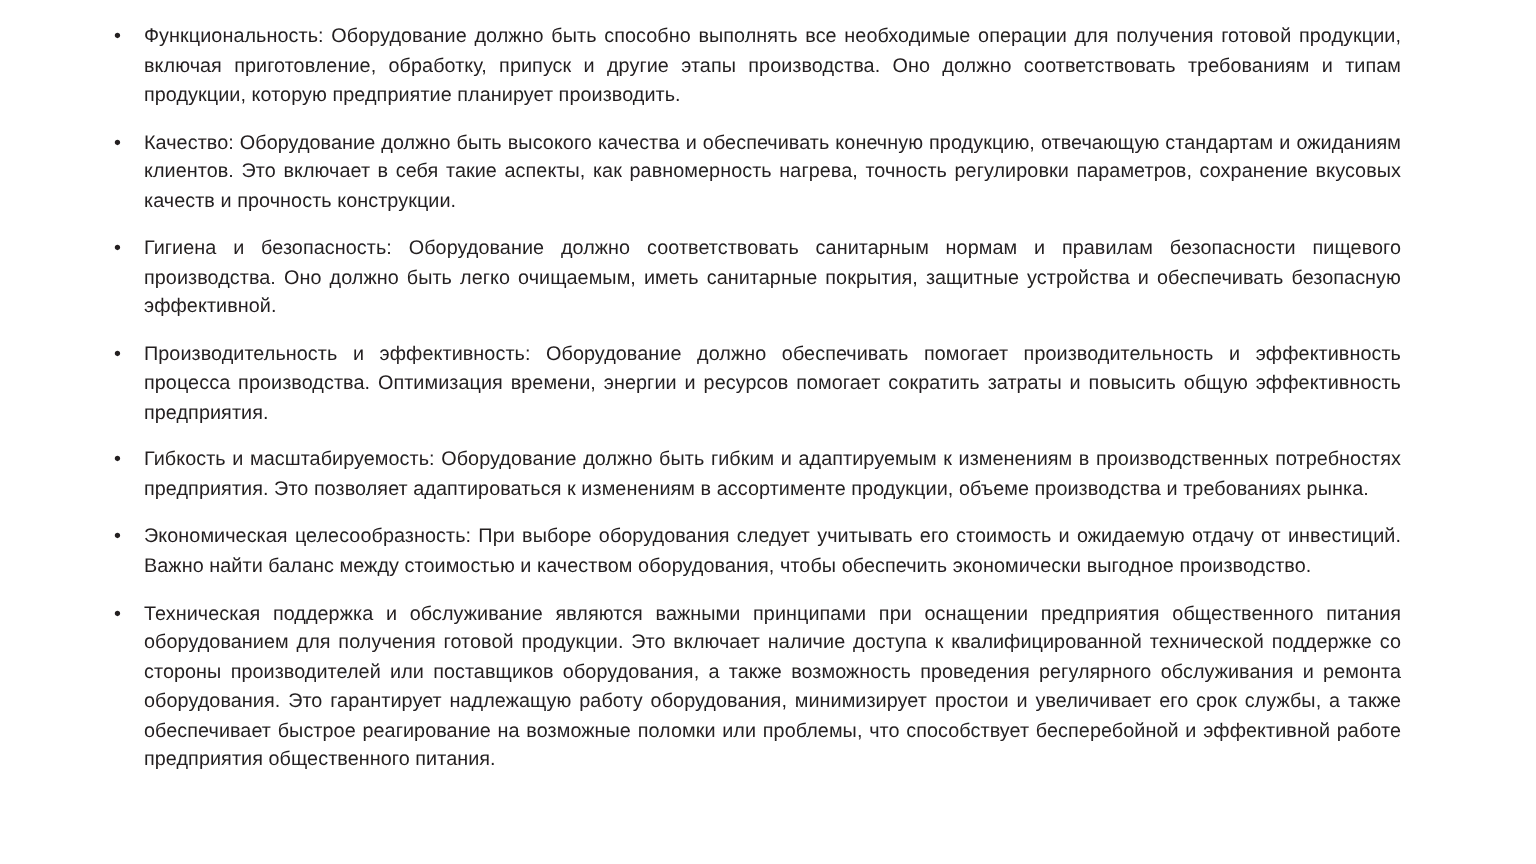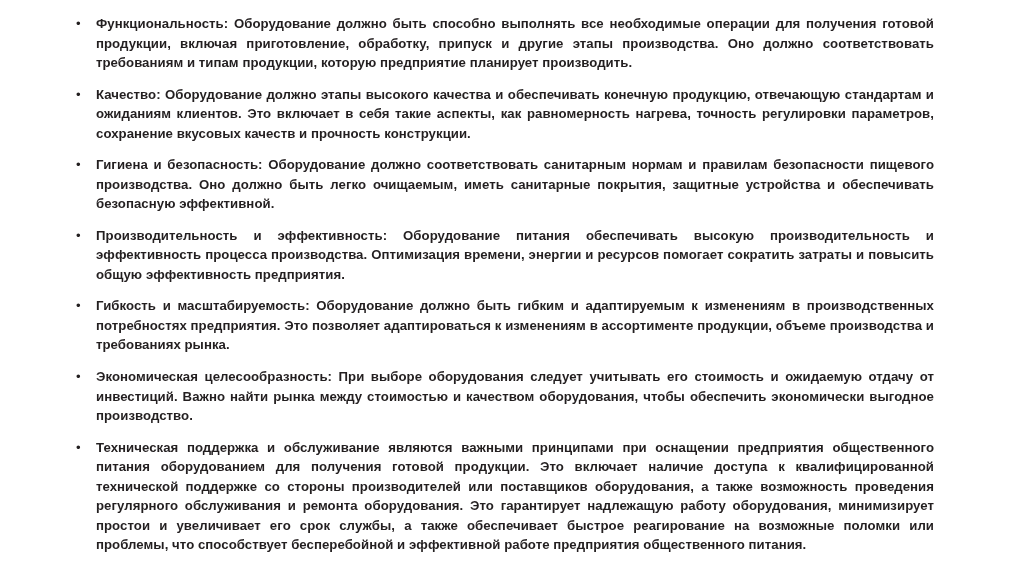--- a/index.html
+++ b/index.html
@@ -43,50 +43,49 @@
   .bullet-marker {
     position: absolute;
     left: 6px;
     top: 0;
     font-size: 13.2px;
     line-height: 1.48;
     color: #231f20;
   }
   .bullet-text {
     display: block;
-    font-weight: bold;
   }
 </style>
 </head>
 <body>
 
 <div class="page">
   <ul class="bullet-list">
     <li class="bullet-item">
       <span class="bullet-marker">•</span>
       <span class="bullet-text">Функциональность: Оборудование должно быть способно выполнять все необходимые операции для получения готовой продукции, включая приготовление, обработку, припуск и другие этапы производства. Оно должно соответствовать требованиям и типам продукции, которую предприятие планирует производить.</span>
     </li>
     <li class="bullet-item">
       <span class="bullet-marker">•</span>
-      <span class="bullet-text">Качество: Оборудование должно этапы высокого качества и обеспечивать конечную продукцию, отвечающую стандартам и ожиданиям клиентов. Это включает в себя такие аспекты, как равномерность нагрева, точность регулировки параметров, сохранение вкусовых качеств и прочность конструкции.</span>
+      <span class="bullet-text">Качество: Оборудование должно быть высокого качества и обеспечивать конечную продукцию, отвечающую стандартам и ожиданиям клиентов. Это включает в себя такие аспекты, как равномерность нагрева, точность регулировки параметров, сохранение вкусовых качеств и прочность конструкции.</span>
     </li>
     <li class="bullet-item">
       <span class="bullet-marker">•</span>
       <span class="bullet-text">Гигиена и безопасность: Оборудование должно соответствовать санитарным нормам и правилам безопасности пищевого производства. Оно должно быть легко очищаемым, иметь санитарные покрытия, защитные устройства и обеспечивать безопасную эффективной.</span>
     </li>
     <li class="bullet-item">
       <span class="bullet-marker">•</span>
-      <span class="bullet-text">Производительность и эффективность: Оборудование питания обеспечивать высокую производительность и эффективность процесса производства. Оптимизация времени, энергии и ресурсов помогает сократить затраты и повысить общую эффективность предприятия.</span>
+      <span class="bullet-text">Производительность и эффективность: Оборудование должно обеспечивать помогает производительность и эффективность процесса производства. Оптимизация времени, энергии и ресурсов помогает сократить затраты и повысить общую эффективность предприятия.</span>
     </li>
     <li class="bullet-item">
       <span class="bullet-marker">•</span>
       <span class="bullet-text">Гибкость и масштабируемость: Оборудование должно быть гибким и адаптируемым к изменениям в производственных потребностях предприятия. Это позволяет адаптироваться к изменениям в ассортименте продукции, объеме производства и требованиях рынка.</span>
     </li>
     <li class="bullet-item">
       <span class="bullet-marker">•</span>
-      <span class="bullet-text">Экономическая целесообразность: При выборе оборудования следует учитывать его стоимость и ожидаемую отдачу от инвестиций. Важно найти рынка между стоимостью и качеством оборудования, чтобы обеспечить экономически выгодное производство.</span>
+      <span class="bullet-text">Экономическая целесообразность: При выборе оборудования следует учитывать его стоимость и ожидаемую отдачу от инвестиций. Важно найти баланс между стоимостью и качеством оборудования, чтобы обеспечить экономически выгодное производство.</span>
     </li>
     <li class="bullet-item">
       <span class="bullet-marker">•</span>
       <span class="bullet-text">Техническая поддержка и обслуживание являются важными принципами при оснащении предприятия общественного питания оборудованием для получения готовой продукции. Это включает наличие доступа к квалифицированной технической поддержке со стороны производителей или поставщиков оборудования, а также возможность проведения регулярного обслуживания и ремонта оборудования. Это гарантирует надлежащую работу оборудования, минимизирует простои и увеличивает его срок службы, а также обеспечивает быстрое реагирование на возможные поломки или проблемы, что способствует бесперебойной и эффективной работе предприятия общественного питания.</span>
     </li>
   </ul>
 </div>
 
 </body></html>

